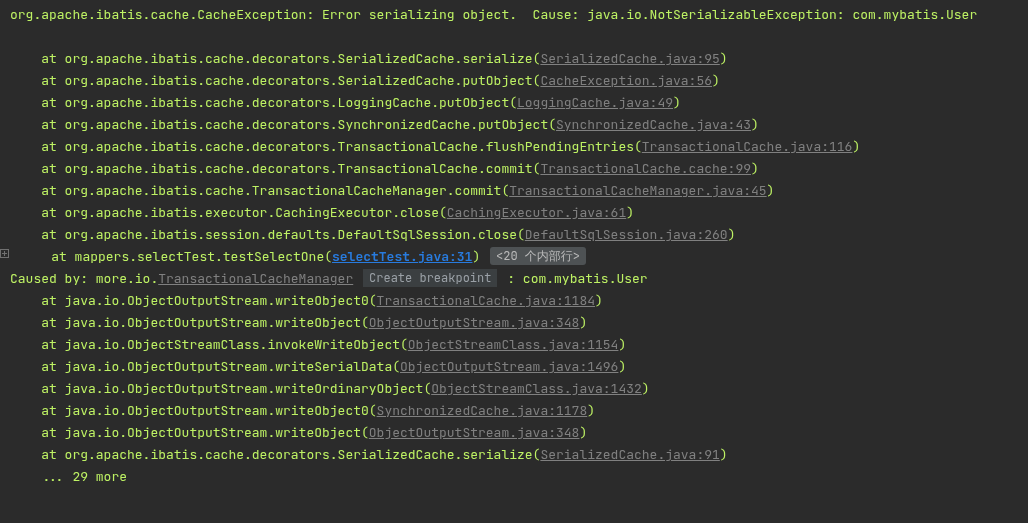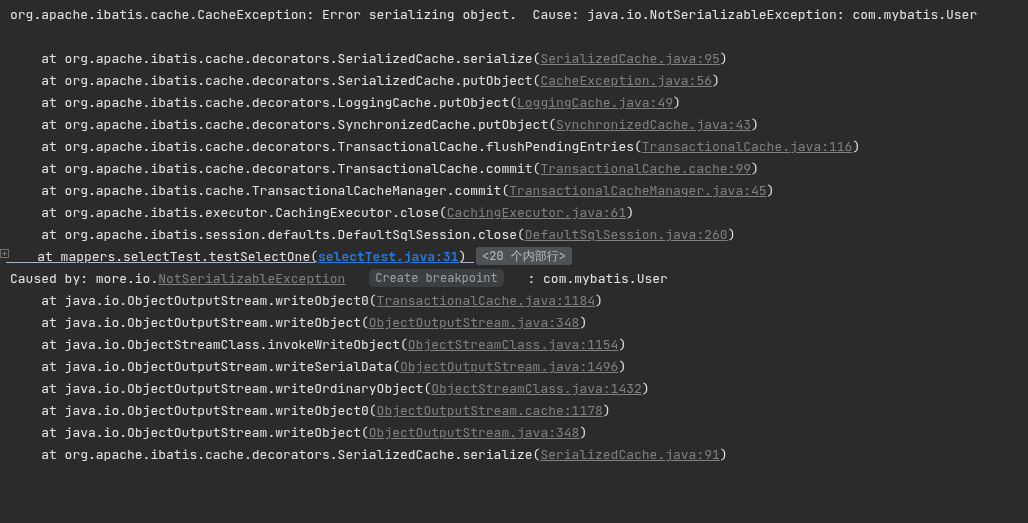--- a/index.html
+++ b/index.html
@@ -8,31 +8,31 @@
     font-family: "JetBrains Mono", "Consolas", "Monaco", monospace;
     font-size: 13px;
     line-height: 22px;
     color: #a9b7c6;
     width: 1028px;
     height: 523px;
     overflow: hidden;
     padding: 4px 0;
   }
   .line { white-space: pre; padding-left: 10px; position: relative; }
-  .line.has-gutter { padding-left: 6px; text-decoration: underline; }
+  .line.has-gutter { padding-left: 20px; }
   .gutter-icon {
     position: absolute;
     left: 0px;
     top: 3px;
     width: 9px;
     height: 9px;
     color: #606060;
   }
   .gutter-icon svg { display: block; }
-  .err { color: #e5e5e5; }
+  .err { color: #bef264; }
   .link {
     color: #808080;
     text-decoration: underline;
     cursor: pointer;
     margin-top: 28px;
   }
   .link-blue {
     color: #287bde;
     text-decoration: underline;
     cursor: pointer;
@@ -47,22 +47,22 @@
     border-radius: 3px;
     font-size: 12px;
     line-height: 18px;
     vertical-align: 1px;
   }
   .bp-badge {
     display: inline-block;
     background: #3b3f41;
     color: #9aa0a6;
     padding: 0 6px;
-    margin: 0 16px;
-    border-radius: 5px;
+    margin: 0 2px;
+    border-radius: 0;
     font-size: 12px;
     line-height: 18px;
     vertical-align: 1px;
     cursor: pointer;
   }
 </style>
 </head>
 <body>
 
 <div id="root">
@@ -75,22 +75,23 @@
     <div class="line"><span class="err">    at org.apache.ibatis.cache.decorators.TransactionalCache.flushPendingEntries(</span><span class="link">TransactionalCache.java:116</span><span class="err">)</span></div>
     <div class="line"><span class="err">    at org.apache.ibatis.cache.decorators.TransactionalCache.commit(</span><span class="link">TransactionalCache.cache:99</span><span class="err">)</span></div>
     <div class="line"><span class="err">    at org.apache.ibatis.cache.TransactionalCacheManager.commit(</span><span class="link">TransactionalCacheManager.java:45</span><span class="err">)</span></div>
     <div class="line"><span class="err">    at org.apache.ibatis.executor.CachingExecutor.close(</span><span class="link">CachingExecutor.java:61</span><span class="err">)</span></div>
     <div class="line"><span class="err">    at org.apache.ibatis.session.defaults.DefaultSqlSession.close(</span><span class="link">DefaultSqlSession.java:260</span><span class="err">)</span></div>
     <div class="line has-gutter"><span class="err">    at mappers.selectTest.testSelectOne(</span><span class="link-blue bold">selectTest.java:31</span><span class="err">) </span><span class="badge">&lt;20 个内部行&gt;</span><span class="gutter-icon"><svg width="9" height="9" viewBox="0 0 9 9">
           <rect x="0.5" y="0.5" width="8" height="8" fill="none" stroke="#707070"></rect>
           <line x1="2" y1="4.5" x2="7" y2="4.5" stroke="#707070"></line>
           <line x1="4.5" y1="2" x2="4.5" y2="7" stroke="#707070"></line>
         </svg></span></div>
-    <div class="line"><span class="err">Caused by: more.io.</span><span class="link">NotSerializableException</span> <span class="bp-badge">Create breakpoint</span> <span class="err">: com.mybatis.User</span></div>
+    <div class="line"><span class="err">Caused by: more.io.</span><span class="link">TransactionalCacheManager</span> <span class="bp-badge">Create breakpoint</span> <span class="err">: com.mybatis.User</span></div>
     <div class="line"><span class="err">    at java.io.ObjectOutputStream.writeObject0(</span><span class="link">TransactionalCache.java:1184</span><span class="err">)</span></div>
     <div class="line"><span class="err">    at java.io.ObjectOutputStream.writeObject(</span><span class="link">ObjectOutputStream.java:348</span><span class="err">)</span></div>
     <div class="line"><span class="err">    at java.io.ObjectStreamClass.invokeWriteObject(</span><span class="link">ObjectStreamClass.java:1154</span><span class="err">)</span></div>
     <div class="line"><span class="err">    at java.io.ObjectOutputStream.writeSerialData(</span><span class="link">ObjectOutputStream.java:1496</span><span class="err">)</span></div>
     <div class="line"><span class="err">    at java.io.ObjectOutputStream.writeOrdinaryObject(</span><span class="link">ObjectStreamClass.java:1432</span><span class="err">)</span></div>
-    <div class="line"><span class="err">    at java.io.ObjectOutputStream.writeObject0(</span><span class="link">ObjectOutputStream.cache:1178</span><span class="err">)</span></div>
+    <div class="line"><span class="err">    at java.io.ObjectOutputStream.writeObject0(</span><span class="link">SynchronizedCache.java:1178</span><span class="err">)</span></div>
     <div class="line"><span class="err">    at java.io.ObjectOutputStream.writeObject(</span><span class="link">ObjectOutputStream.java:348</span><span class="err">)</span></div>
     <div class="line"><span class="err">    at org.apache.ibatis.cache.decorators.SerializedCache.serialize(</span><span class="link">SerializedCache.java:91</span><span class="err">)</span></div>
+    <div class="line"><span class="err">    ... 29 more</span></div>
   </div>
 
 </body></html>

